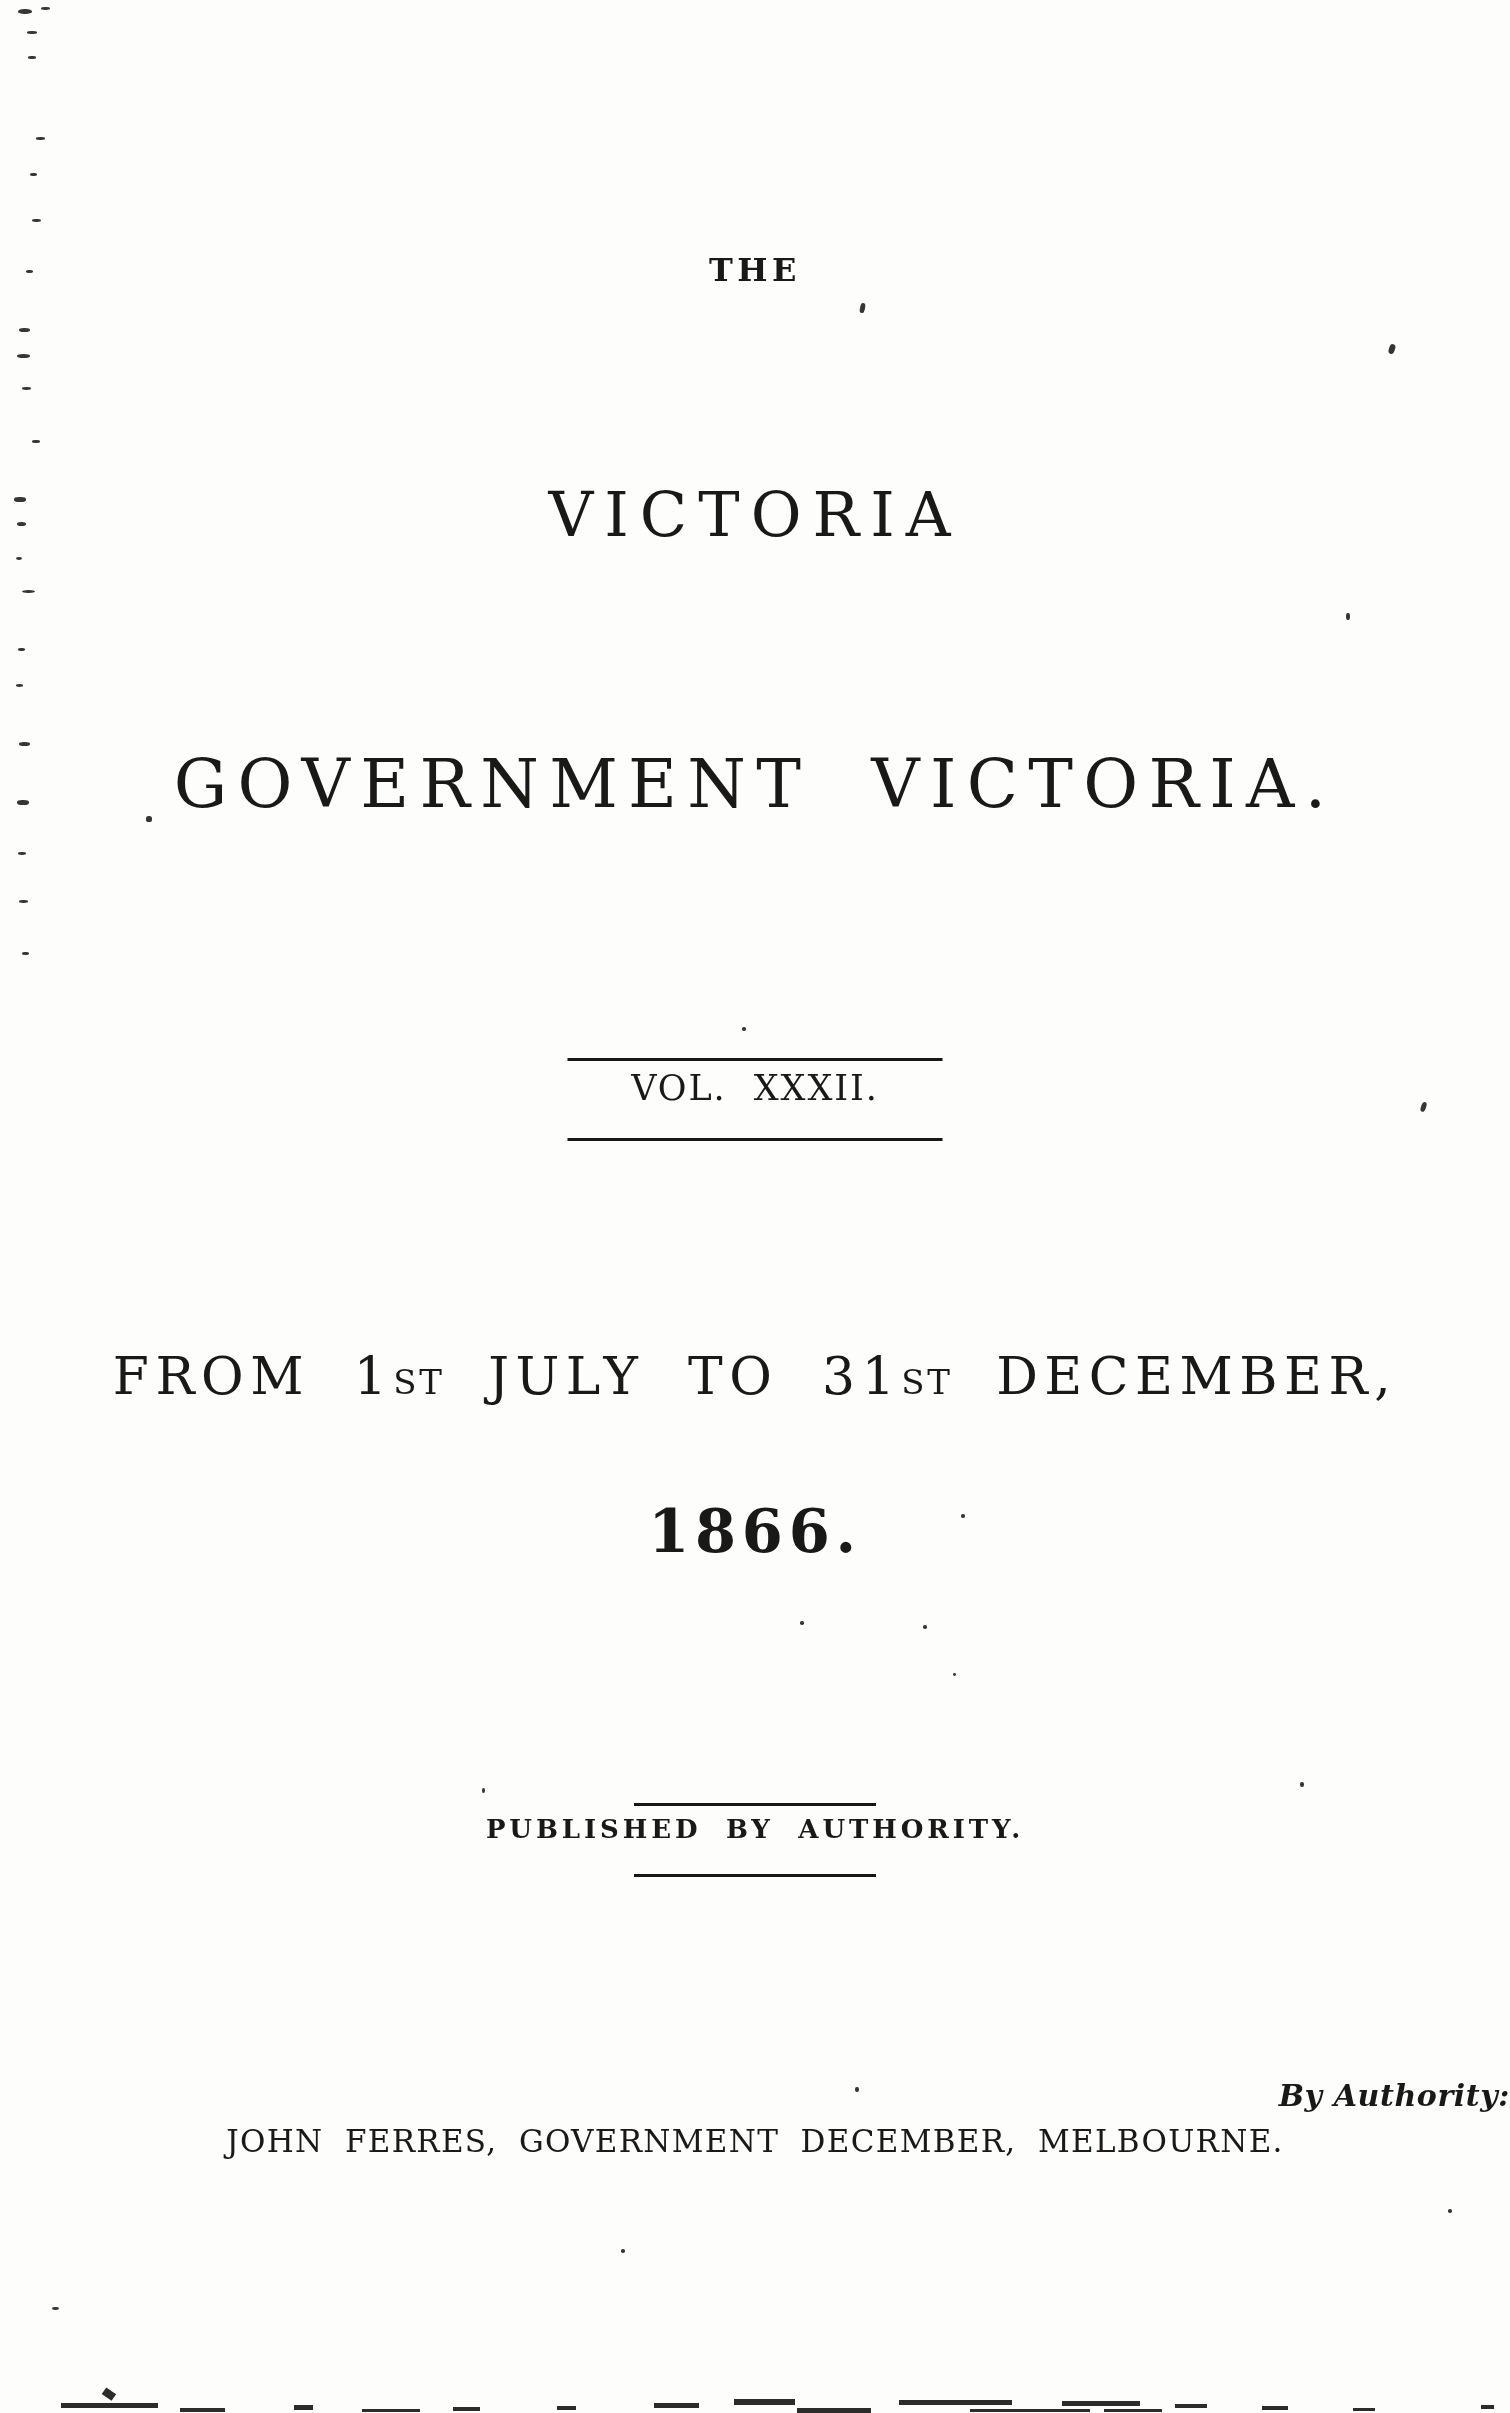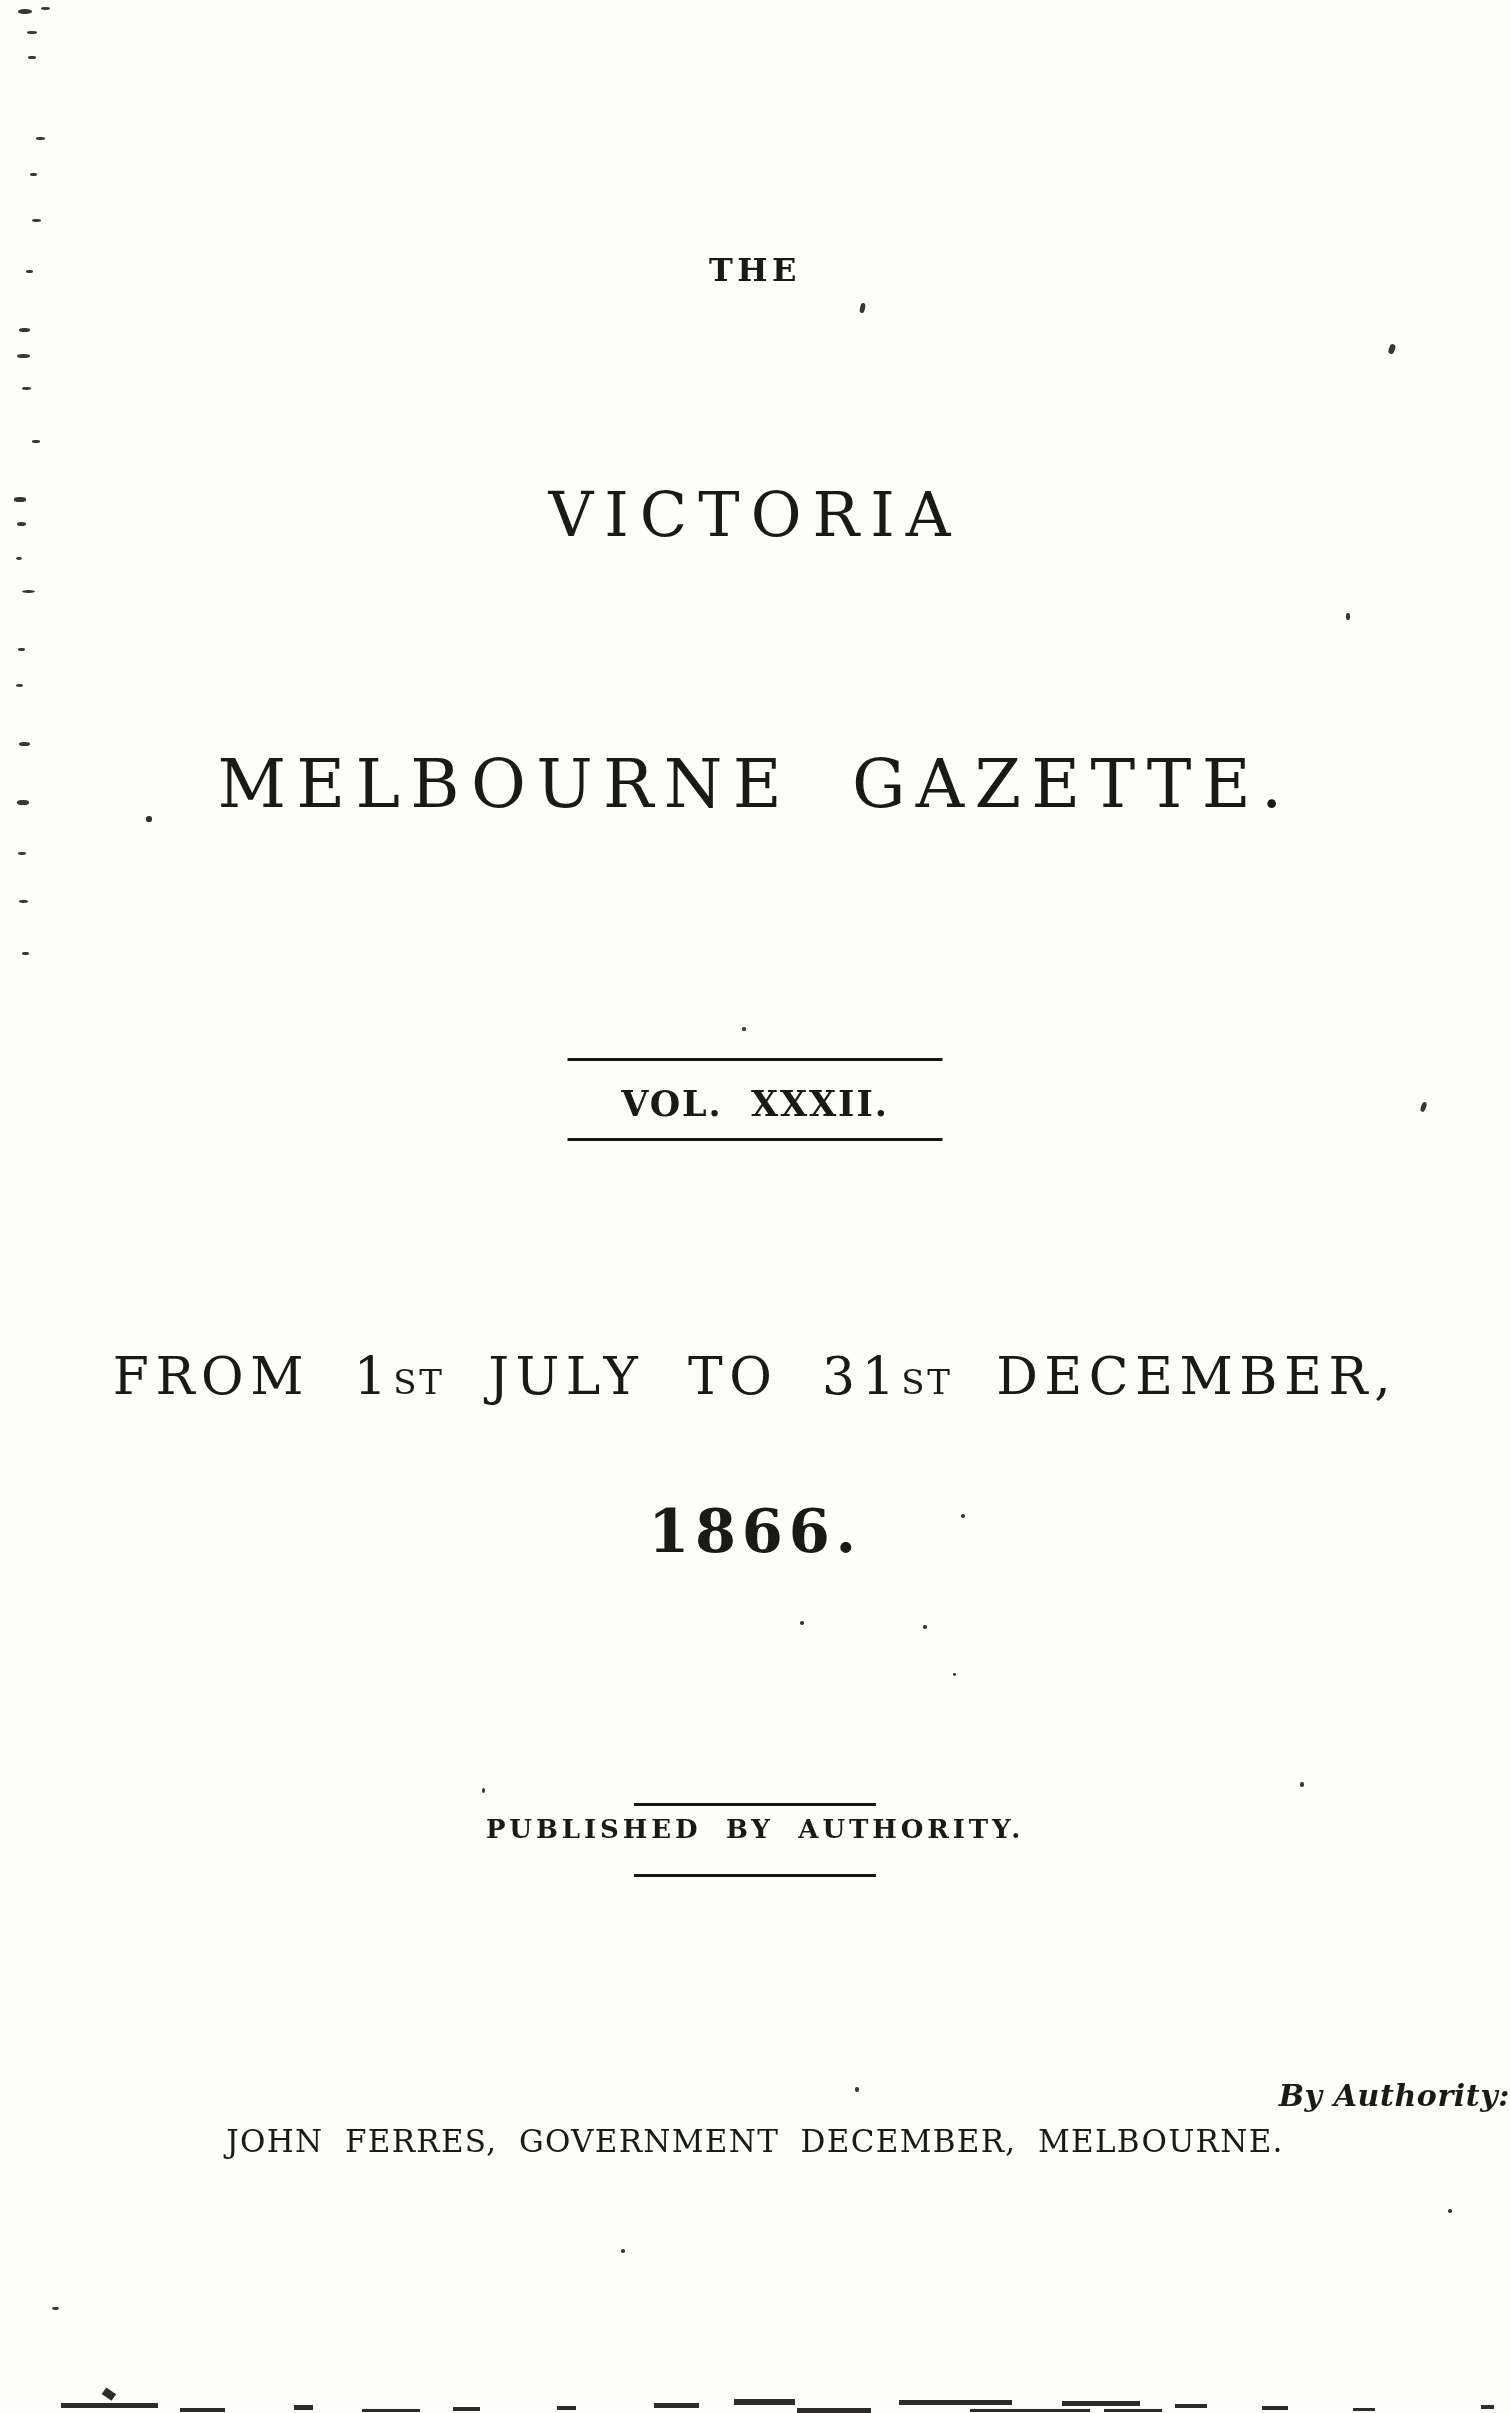--- a/index.html
+++ b/index.html
@@ -32,22 +32,22 @@
 
   .rule {
     position: absolute; left: 50%; transform: translateX(-50%);
     background: #191714; border: 0; margin: 0;
   }
   .rule-vol { width: 375px; height: 3.2px; }
   #vol-rule-top { top: 1058px; }
   #vol-rule-bottom { top: 1138px; }
   .volume {
     top: 1068px;
-    font-size: 35px; font-weight: bold;
-    letter-spacing: 1.9px; word-spacing: 14.2px; margin-top: 15px;
+    font-size: 35px; font-weight: normal;
+    letter-spacing: 1.9px; word-spacing: 14.2px;
   }
 
   .daterange {
     top: 1346px;
     font-size: 52px; font-weight: normal;
     letter-spacing: 6.5px; word-spacing: 20.7px;
   }
   .daterange .ord { font-size: 34px; letter-spacing: 2.6px; }
 
   .year {
@@ -83,21 +83,21 @@
 </style>
 </head>
 <body>
 
 <div class="page">
 
   <div class="line pretitle">THE</div>
 
   <div class="line victoria">VICTORIA</div>
 
-  <div class="line gazette">MELBOURNE GAZETTE.</div>
+  <div class="line gazette">GOVERNMENT VICTORIA.</div>
 
   <hr class="rule rule-vol" id="vol-rule-top">
   <div class="line volume">VOL. XXXII.</div>
   <hr class="rule rule-vol" id="vol-rule-bottom">
 
   <div class="line daterange">
     <span>FROM 1</span><span class="ord">ST</span><span> JULY TO 31</span><span class="ord">ST</span><span> DECEMBER,</span>
   </div>
 
   <div class="line year">1866.</div>

